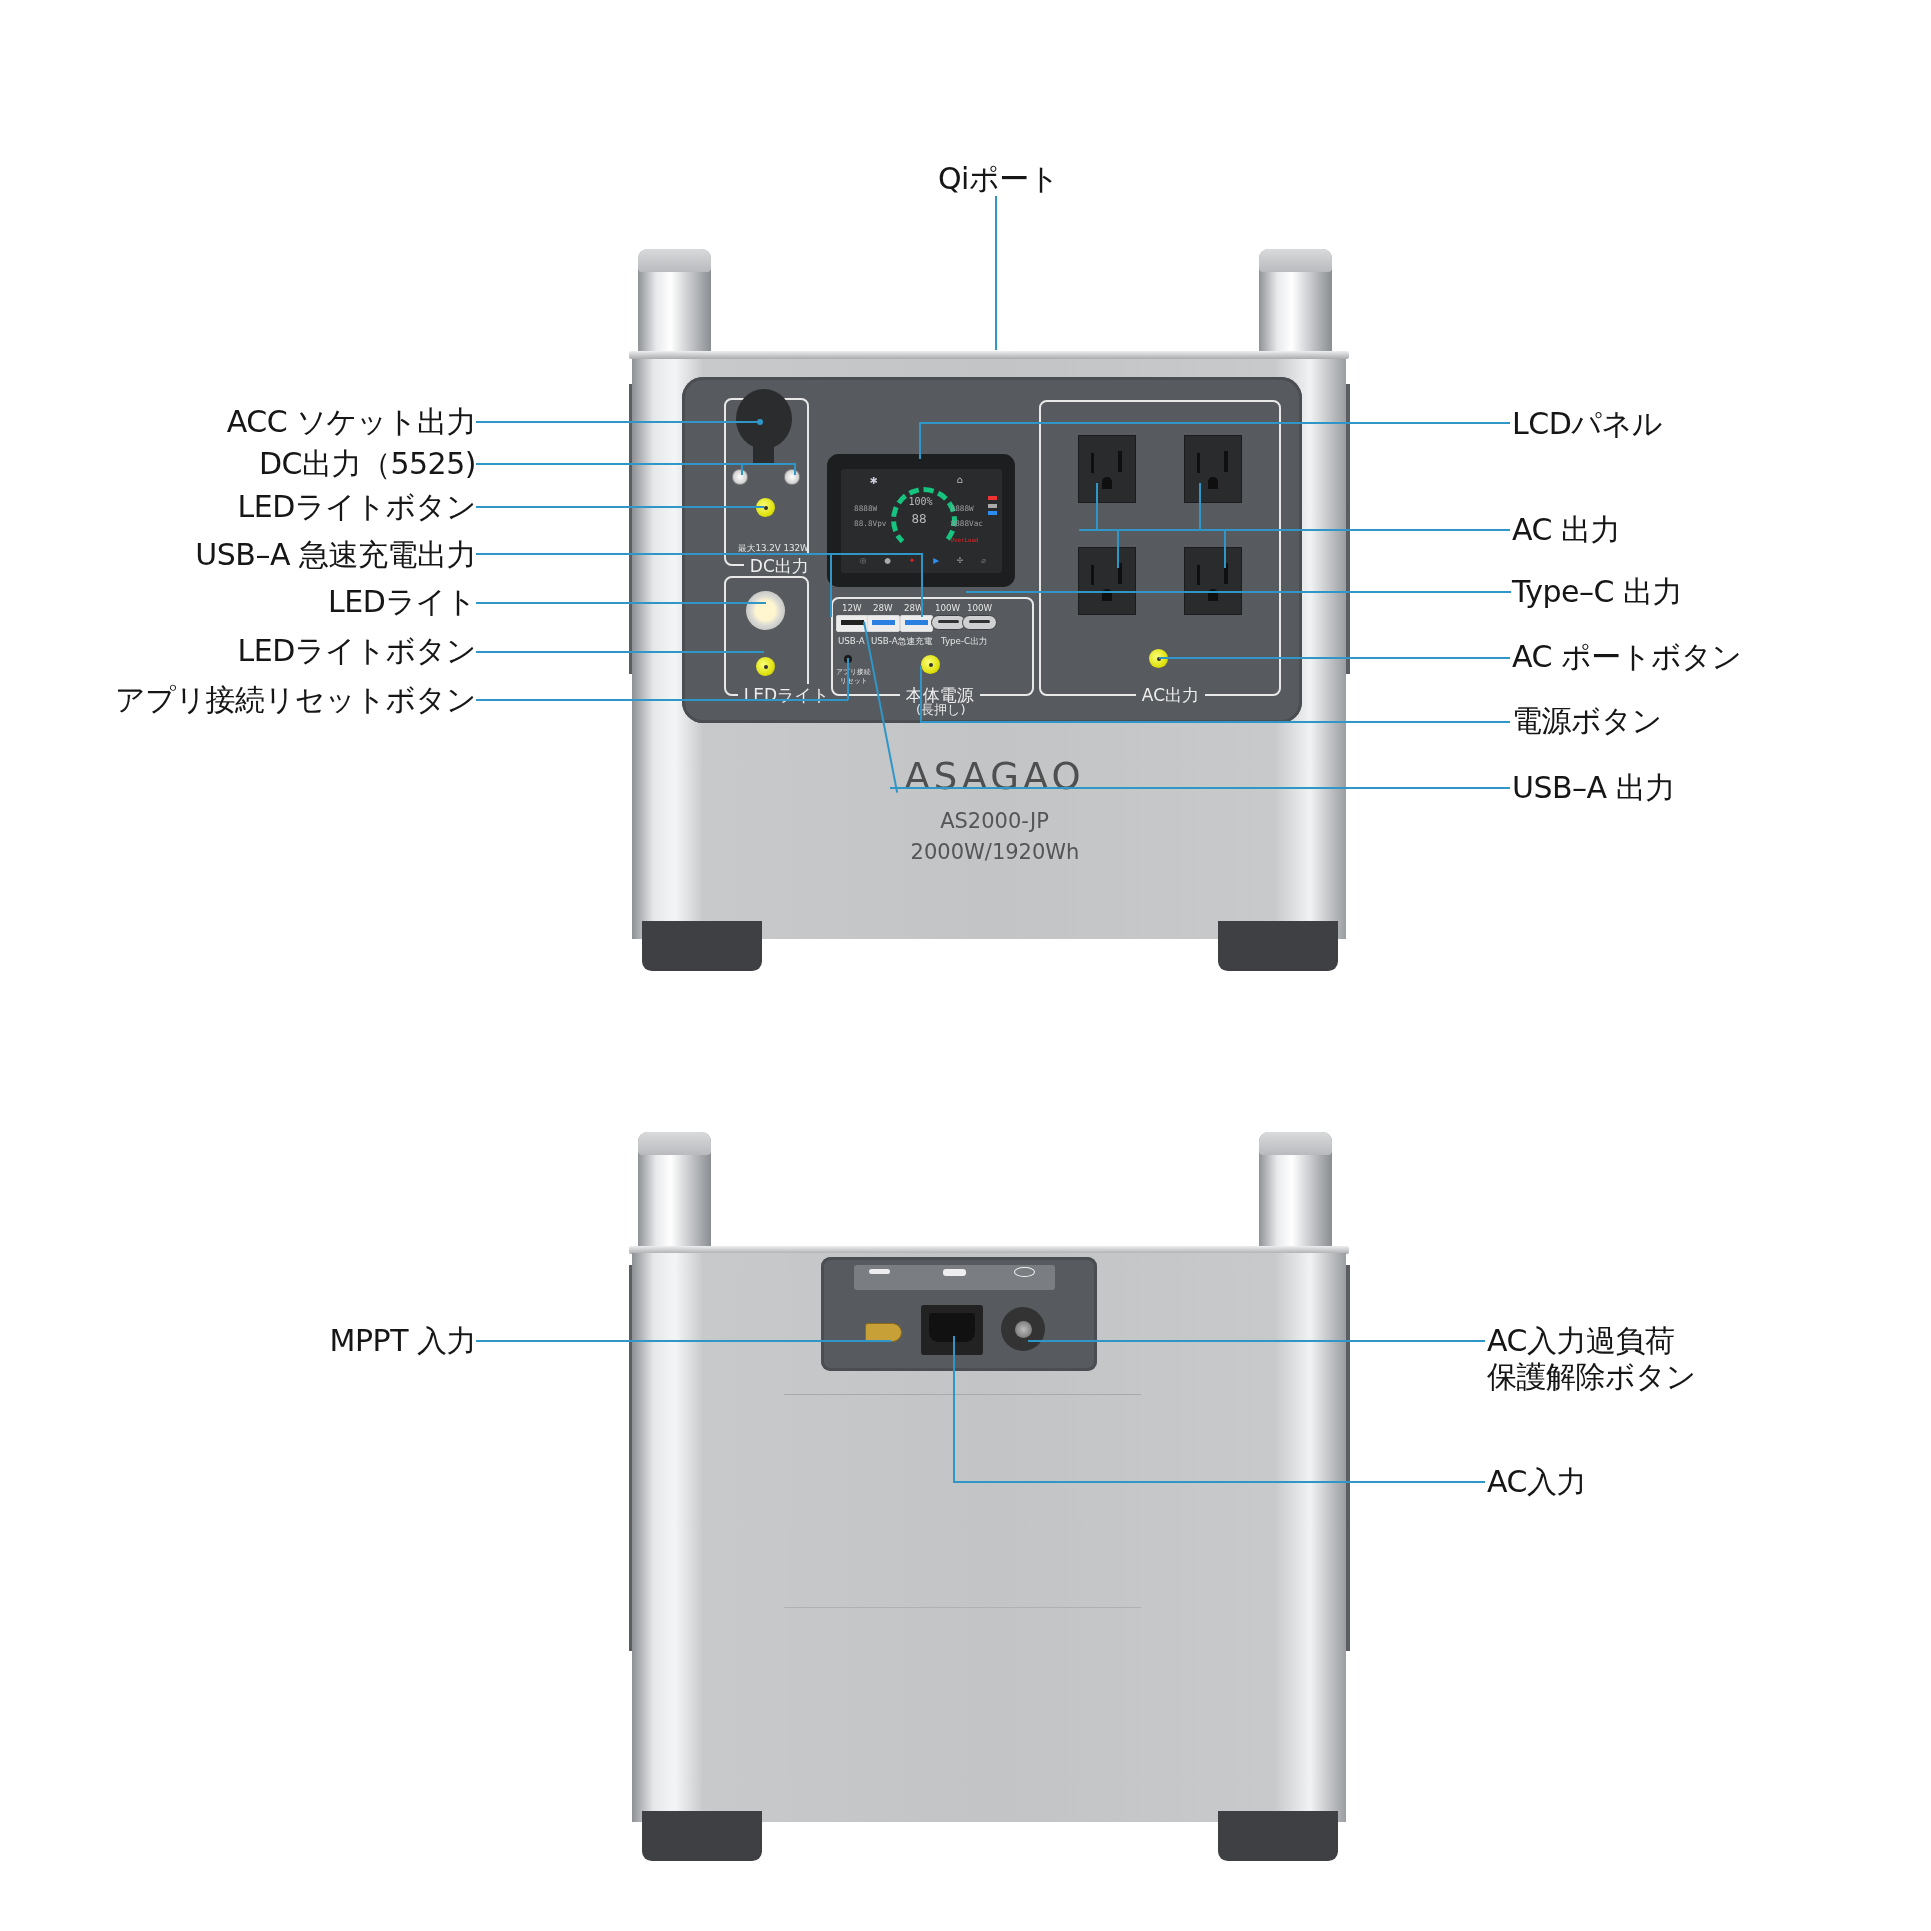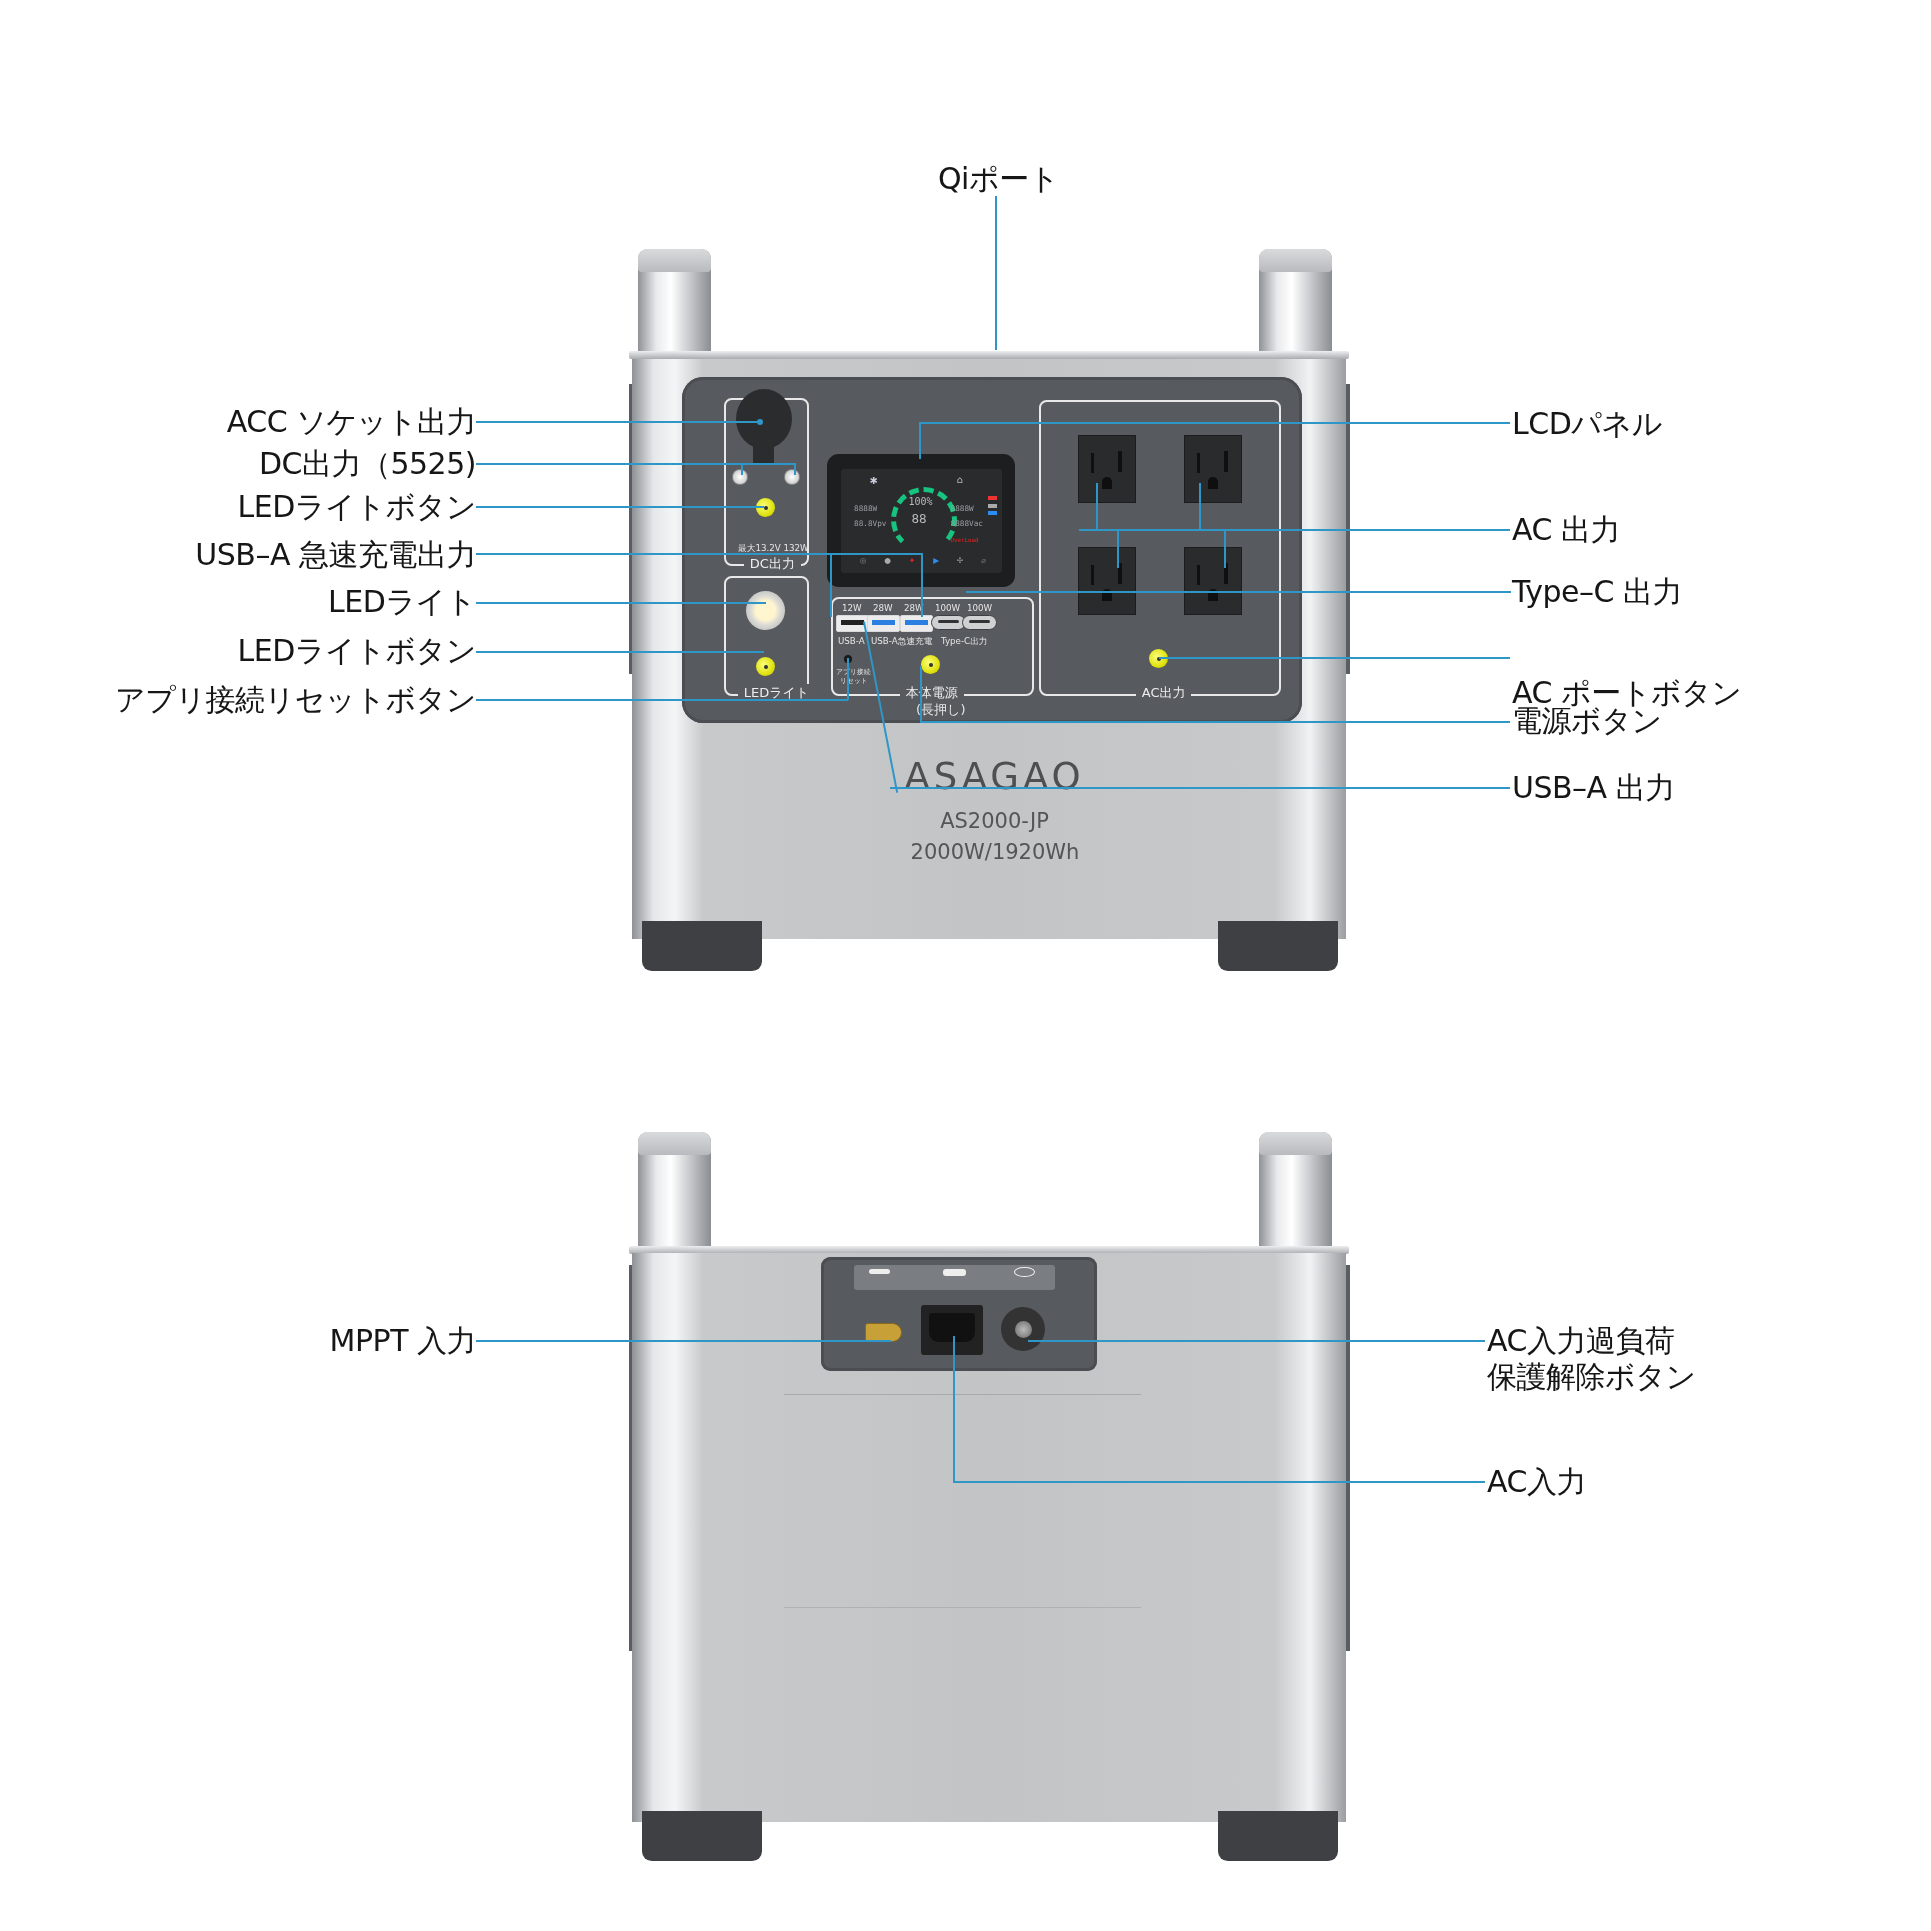--- a/index.html
+++ b/index.html
@@ -13,21 +13,21 @@
   .handle{position:absolute;width:73px;border-radius:9.7px 9.7px 0 0;
     background:linear-gradient(90deg,#8f9296 0%,#e9eaec 25%,#ffffff 45%,#c9cbce 70%,#8a8d91 100%);}
   .handle .cap{position:absolute;left:0;right:0;top:0;height:23px;border-radius:9.7px 9.7px 3.9px 3.9px;
     background:linear-gradient(180deg,#d9dadc,#b8babd);}
   .rim{position:absolute;height:7.7px;background:linear-gradient(180deg,#eceeef,#a9abae);border-radius:1.9px;}
   .body{position:absolute;background:linear-gradient(90deg,#8d9094 0%,#e6e7e9 3%,#f4f5f6 6%,#c8c9cb 10%,#c3c4c6 50%,#c8c9cb 90%,#f1f2f3 95%,#9a9da1 100%);}
   .sidebar-dark{position:absolute;width:5.8px;background:#5a5d61;}
   .foot{position:absolute;width:120px;height:50px;background:#3e4043;border-radius:0 0 9.7px 9.7px;}
   .panel{position:absolute;background:#575a5e;border-radius:21px;box-shadow:inset 0 0 0 2.9px #4a4d51;}
   .bracket{position:absolute;border:2.9px solid #e8e8e8;border-radius:7.7px;}
-  .bracket-label{position:absolute;background:#575a5e;color:#eee;font-size:13px;padding:0 5.8px;white-space:nowrap;}
+  .bracket-label{position:absolute;background:#575a5e;color:#eee;font-size:17px;padding:0 5.8px;white-space:nowrap;}
   .tiny{position:absolute;color:#e6e6e6;font-size:8.7px;white-space:nowrap;}
   .yellow-btn{position:absolute;width:19.3px;height:19.3px;border-radius:50%;background:radial-gradient(circle at 40% 40%,#fbff7a,#e0e20f 60%,#b7b900);}
   .yellow-btn::after{content:"";position:absolute;left:7.7px;top:7.7px;width:3.9px;height:3.9px;border-radius:50%;background:#333;}
   .outlet{position:absolute;width:56px;height:66px;background:#2a2b2d;border:1.9px solid #1b1c1d;}
   .outlet .slot{position:absolute;background:#0f0f10;}
   .usb-a{position:absolute;width:31px;height:15.4px;border:1.9px solid #d8d8d8;background:#ececec;border-radius:1.9px;}
   .usb-a .tongue{position:absolute;left:3.9px;right:3.9px;top:3.9px;height:4.8px;}
   .usb-c{position:absolute;width:33px;height:12.6px;border-radius:7.7px;border:1.9px solid #3d3f42;background:#cfd0d2;}
   .usb-c::after{content:"";position:absolute;left:5.8px;right:5.8px;top:3.9px;height:2.9px;border-radius:1.9px;background:#333;}
   .lcd-bezel{position:absolute;background:#1d1e20;border-radius:11.6px;}
@@ -189,21 +189,21 @@
   <div class="label" style="left:1512px;top:512px;">AC 出力</div>
   <div class="line" style="left:1079px;top:529px;width:431px;height:1.9px;"></div>
   <div class="line" style="left:1096px;top:483px;width:1.9px;height:48px;"></div>
   <div class="line" style="left:1199px;top:483px;width:1.9px;height:48px;"></div>
   <div class="line" style="left:1117px;top:529px;width:1.9px;height:39px;"></div>
   <div class="line" style="left:1224px;top:529px;width:1.9px;height:39px;"></div>
 
   <div class="label" style="left:1512px;top:574px;">Type–C 出力</div>
   <div class="line" style="left:966px;top:591px;width:545px;height:1.9px;"></div>
 
-  <div class="label" style="left:1512px;top:675px;">AC ポートボタン</div>
+  <div class="label" style="left:1512px;top:639px;">AC ポートボタン</div>
   <div class="line" style="left:1159px;top:657px;width:351px;height:1.9px;"></div>
 
   <div class="label" style="left:1512px;top:703px;">電源ボタン</div>
   <div class="line" style="left:920px;top:721px;width:590px;height:1.9px;"></div>
   <div class="line" style="left:920px;top:666px;width:1.9px;height:56px;"></div>
 
   <div class="label" style="left:1512px;top:770px;">USB–A 出力</div>
   <div class="line" style="left:890px;top:787px;width:620px;height:1.9px;"></div>
   <div class="line" style="left:863px;top:622px;width:1.9px;height:174px;transform:rotate(-11deg);transform-origin:top left;"></div>
 </div>

